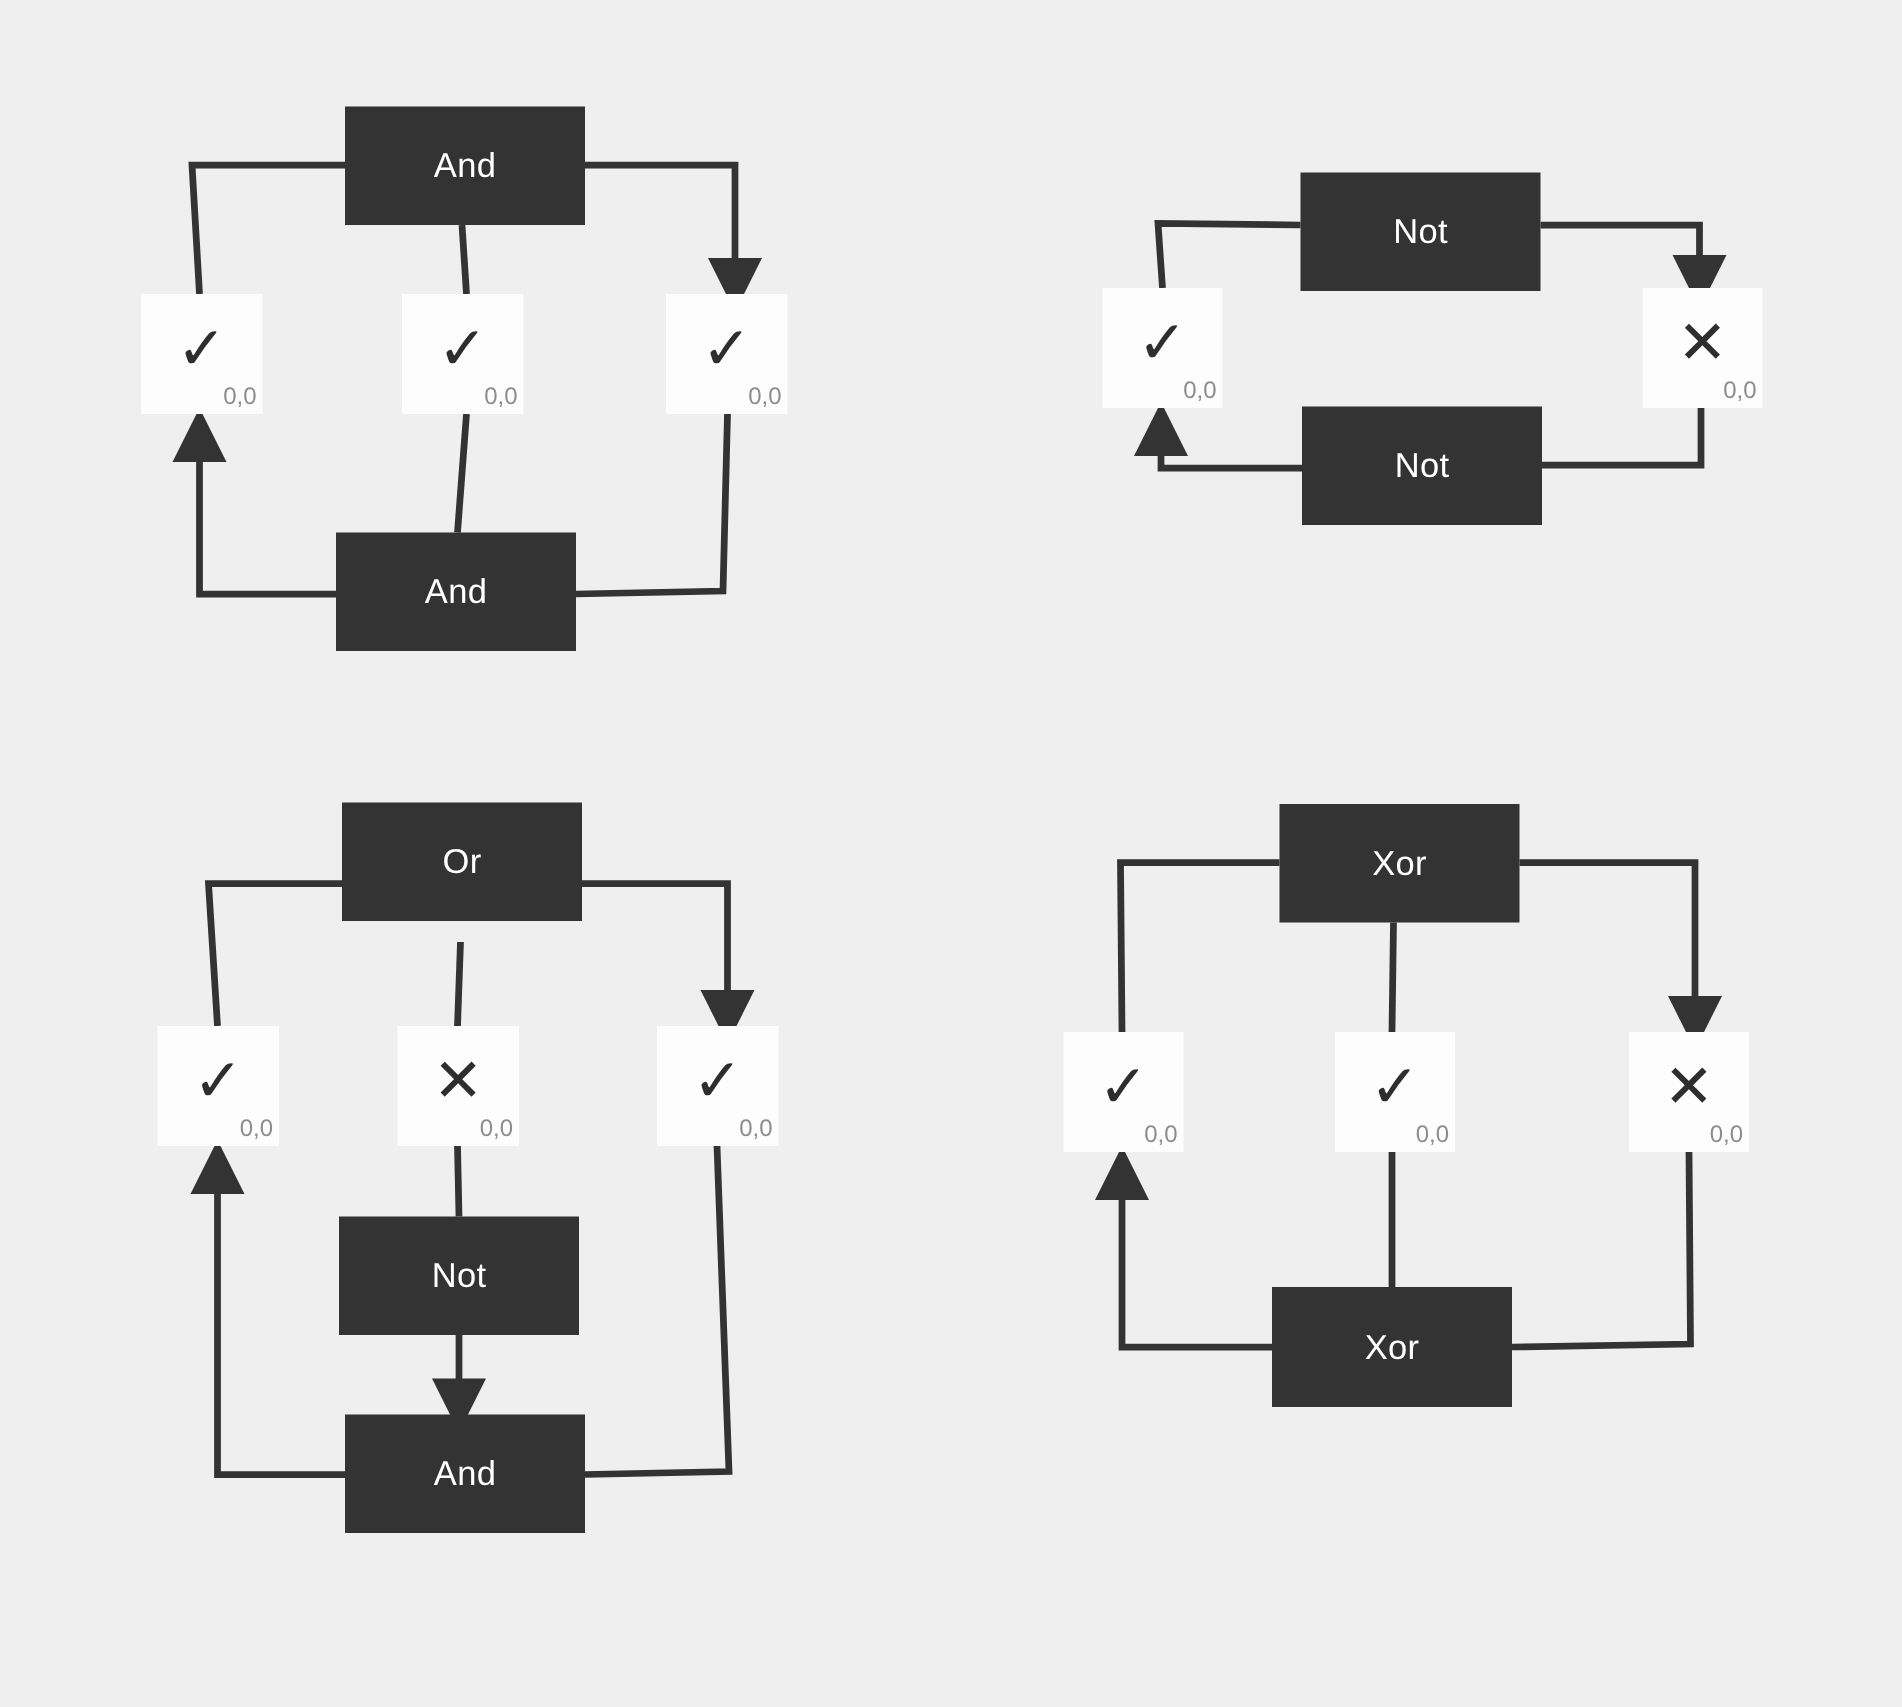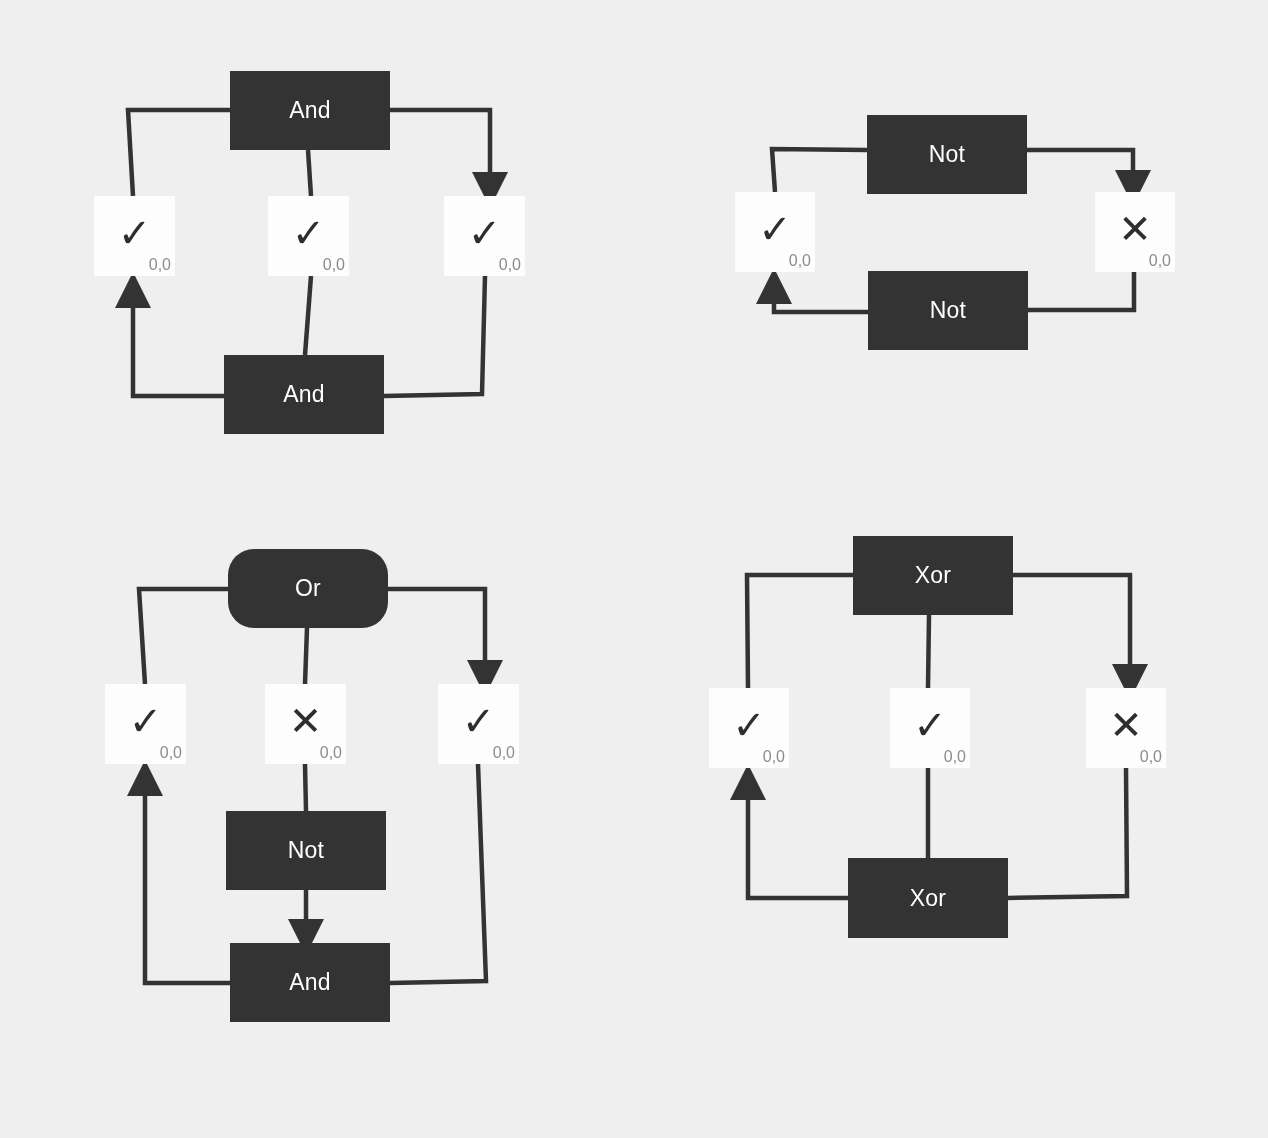--- a/index.html
+++ b/index.html
@@ -136,21 +136,21 @@
 
   <div class="node" style="left:735px;top:192px;width:80px;height:80px;">
     <div class="glyph">✓</div>
     <div class="coord">0,0</div>
   </div>
   <div class="node" style="left:1095px;top:192px;width:80px;height:80px;">
     <div class="glyph">✕</div>
     <div class="coord">0,0</div>
   </div>
 
-  <div class="gate" style="left:228px;top:549px;width:160px;height:79px;border-radius:26px;">Or</div>
+  <div class="gate" style="left:228px;top:535px;width:160px;height:79px;">Or</div>
   <div class="gate" style="left:226px;top:811px;width:160px;height:79px;">Not</div>
   <div class="gate" style="left:230px;top:943px;width:160px;height:79px;">And</div>
 
   <div class="node" style="left:105px;top:684px;width:81px;height:80px;">
     <div class="glyph">✓</div>
     <div class="coord">0,0</div>
   </div>
   <div class="node" style="left:265px;top:684px;width:81px;height:80px;">
     <div class="glyph">✕</div>
     <div class="coord">0,0</div>

